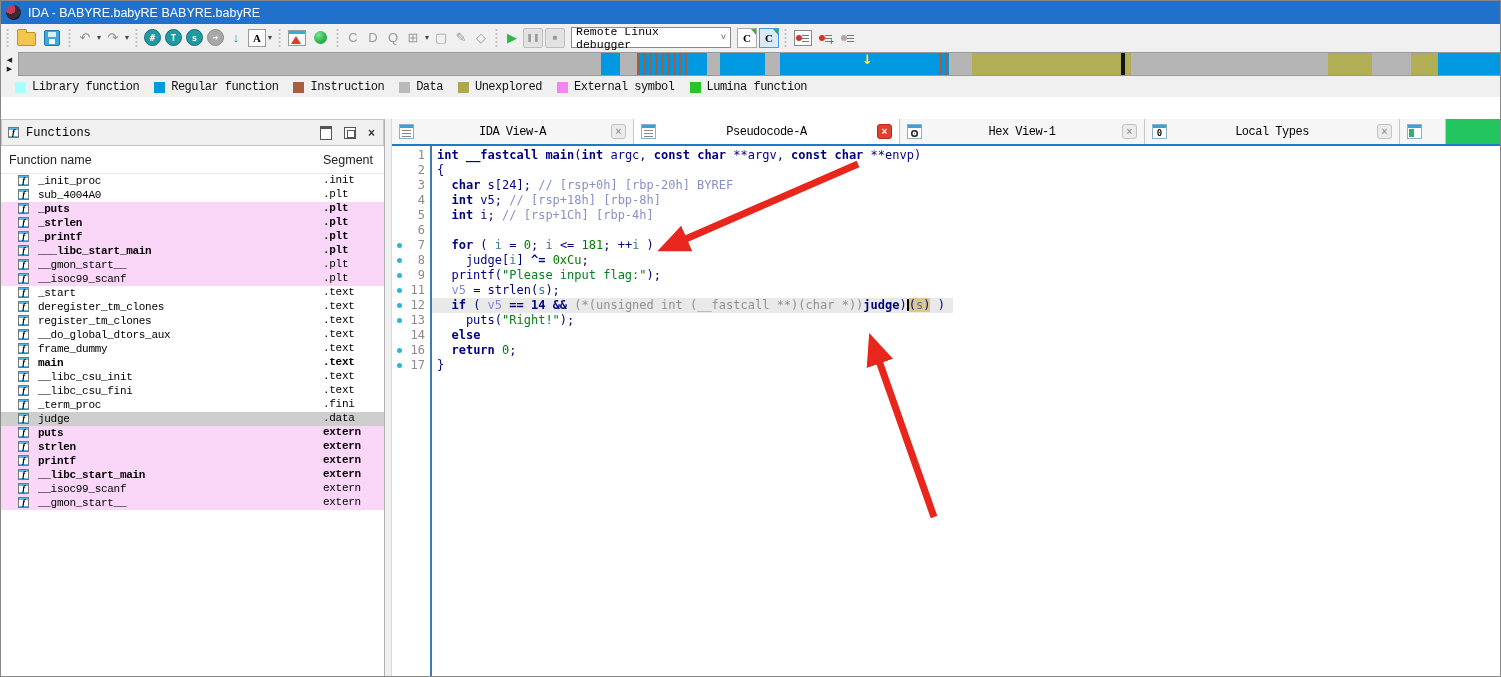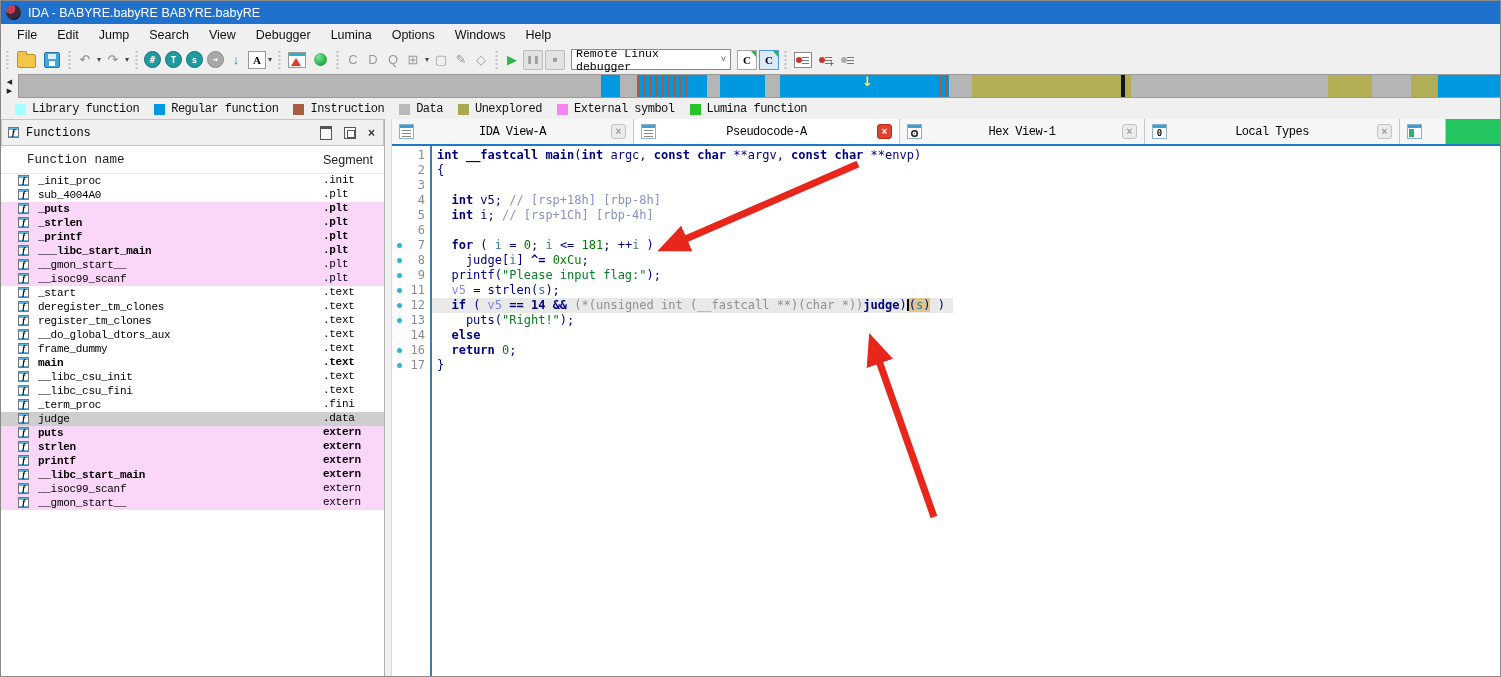--- a/index.html
+++ b/index.html
@@ -67,21 +67,21 @@
   .main{position:absolute;top:118px;left:0;right:0;bottom:0;display:flex;}
   .funcpanel{width:384px;flex:none;border-right:1px solid #b0b0b0;display:flex;flex-direction:column;background:#fff;box-sizing:border-box;}
   .fp-title{height:25px;flex:none;background:#f0f0f0;border:1px solid #c4c4c4;display:flex;align-items:center;
             padding:0 8px 0 6px;gap:7px;font:12px "Liberation Mono",monospace;}
   .fp-btns{margin-left:auto;display:flex;gap:12px;align-items:center;}
   .wbtn{width:10px;height:10px;border:1px solid #555;position:relative;background:#fff;}
   .wbtn.max{border-top-width:3px;}
   .wbtn.float::after{content:"";position:absolute;left:2px;top:2px;width:6px;height:6px;border:1px solid #555;background:#fff;}
   .wbtn.close{border:none;width:auto;height:auto;background:none;font:bold 12px "Liberation Sans",sans-serif;color:#333;line-height:10px;}
   .fp-header{height:27px;flex:none;display:flex;align-items:center;font-size:12.5px;color:#222;position:relative;border-bottom:1px solid #e8e8e8;}
-  .fp-header .h1{padding-left:26px;font-family:Liberation Mono, monospace;}
+  .fp-header .h1{padding-left:8px;}
   .fp-header .h2{position:absolute;left:322px;}
   .fp-rows{flex:1;position:relative;overflow:hidden;}
   .frow{height:14px;position:relative;font:11px "Liberation Mono",monospace;color:#000;letter-spacing:-0.3px;}
   .frow.pink{background:#fad7f8;}
   .frow.sel{background:#cecece;}
   .frow.bold{font-weight:bold;}
   .frow .ficon{position:absolute;left:17px;top:1px;}
   .frow .fname{position:absolute;left:37px;top:1px;white-space:pre;}
   .frow .fseg{position:absolute;left:322px;top:0;}
   .ficon{width:11px;height:11px;border:1px solid #777;box-sizing:border-box;flex:none;
@@ -131,32 +131,20 @@
 </head>
 <body>
 
 <div class="screen">
 
   <div class="titlebar">
     <span class="appicon"></span>
     <span class="wtitle">IDA - BABYRE.babyRE BABYRE.babyRE</span>
   </div>
 
-  <div class="menubar" id="menubar">
-      <span class="mitem">File</span>
-      <span class="mitem">Edit</span>
-      <span class="mitem">Jump</span>
-      <span class="mitem">Search</span>
-      <span class="mitem">View</span>
-      <span class="mitem">Debugger</span>
-      <span class="mitem">Lumina</span>
-      <span class="mitem">Options</span>
-      <span class="mitem">Windows</span>
-      <span class="mitem">Help</span>
-    </div>
 
   <div class="toolbar" id="toolbar">
       <span class="grip"></span>
       <span class="tbtn">
         <span class="i-folder"></span>
       </span>
       <span class="tbtn">
         <span class="i-floppy"></span>
       </span>
       <span class="grip"></span>
@@ -441,21 +429,21 @@
           <div class="tab" style="width: 46px;">
             <span class="ticon panel"></span>
             <span class="tlabel"></span>
           </div>
         </div>
       <div class="blueline"></div>
       <div class="codearea" id="codearea">
         <div class="gutline"></div>
       <div class="cline"><span class="cgut"><span class="cnum">1</span></span><span class="ccontent"><span class="tk-k">int </span><span class="tk-k">__fastcall </span><span class="tk-b">main</span><span class="tk-d">(</span><span class="tk-k">int </span><span class="tk-d">argc, </span><span class="tk-k">const </span><span class="tk-k">char </span><span class="tk-d">**argv, </span><span class="tk-k">const </span><span class="tk-k">char </span><span class="tk-d">**envp)</span></span></div>
           <div class="cline"><span class="cgut"><span class="cnum">2</span></span><span class="ccontent"><span class="tk-d">{</span></span></div>
-          <div class="cline"><span class="cgut"><span class="cnum">3</span></span></div>
+          <div class="cline"><span class="cgut"><span class="cnum">3</span></span><span class="ccontent"><span class="tk-d">  </span><span class="tk-k">char </span><span class="tk-d">s[24]; </span><span class="tk-c">// [rsp+0h] [rbp-20h] BYREF</span></span></div>
           <div class="cline"><span class="cgut"><span class="cnum">4</span></span><span class="ccontent"><span class="tk-d">  </span><span class="tk-k">int </span><span class="tk-d">v5; </span><span class="tk-c">// [rsp+18h] [rbp-8h]</span></span></div>
           <div class="cline"><span class="cgut"><span class="cnum">5</span></span><span class="ccontent"><span class="tk-d">  </span><span class="tk-k">int </span><span class="tk-d">i; </span><span class="tk-c">// [rsp+1Ch] [rbp-4h]</span></span></div>
           <div class="cline"><span class="cgut"><span class="cnum">6</span></span><span class="ccontent"></span></div>
           <div class="cline"><span class="cgut"><span class="cbul"></span><span class="cnum">7</span></span><span class="ccontent"><span class="tk-d">  </span><span class="tk-k">for </span><span class="tk-d">( </span><span class="tk-v">i</span><span class="tk-d"> = </span><span class="tk-n">0</span><span class="tk-d">; </span><span class="tk-v">i</span><span class="tk-d"> &lt;= </span><span class="tk-n">181</span><span class="tk-d">; ++</span><span class="tk-v">i</span><span class="tk-d"> )</span></span></div>
           <div class="cline"><span class="cgut"><span class="cbul"></span><span class="cnum">8</span></span><span class="ccontent"><span class="tk-d">    judge[</span><span class="tk-v">i</span><span class="tk-d">] </span><span class="tk-b">^= </span><span class="tk-n">0xCu</span><span class="tk-d">;</span></span></div>
           <div class="cline"><span class="cgut"><span class="cbul"></span><span class="cnum">9</span></span><span class="ccontent"><span class="tk-d">  printf(</span><span class="tk-s">"Please input flag:"</span><span class="tk-d">);</span></span></div>
           <div class="cline"><span class="cgut"><span class="cbul"></span><span class="cnum">11</span></span><span class="ccontent"><span class="tk-d">  </span><span class="tk-v2">v5</span><span class="tk-d"> = strlen(</span><span class="tk-v">s</span><span class="tk-d">);</span></span></div>
           <div class="cline hl"><span class="cgut"><span class="cbul"></span><span class="cnum">12</span></span><span class="ccontent"><span class="tk-d">  </span><span class="tk-k">if </span><span class="tk-d">( </span><span class="tk-v2">v5</span><span class="tk-b"> == </span><span class="tk-b">14</span><span class="tk-b"> &amp;&amp; </span><span class="tk-g">(*(</span><span class="tk-g">unsigned int</span><span class="tk-g"> (</span><span class="tk-g">__fastcall</span><span class="tk-g"> **)(</span><span class="tk-g">char</span><span class="tk-g"> *))</span><span class="tk-b">judge</span><span class="tk-d">)</span><span class="cur"></span><span class="tk-hp">(</span><span class="tk-hv">s</span><span class="tk-hp">)</span><span class="tk-d"> )</span></span></div>
           <div class="cline"><span class="cgut"><span class="cbul"></span><span class="cnum">13</span></span><span class="ccontent"><span class="tk-d">    puts(</span><span class="tk-s">"Right!"</span><span class="tk-d">);</span></span></div>
           <div class="cline"><span class="cgut"><span class="cnum">14</span></span><span class="ccontent"><span class="tk-d">  </span><span class="tk-k">else</span></span></div>

